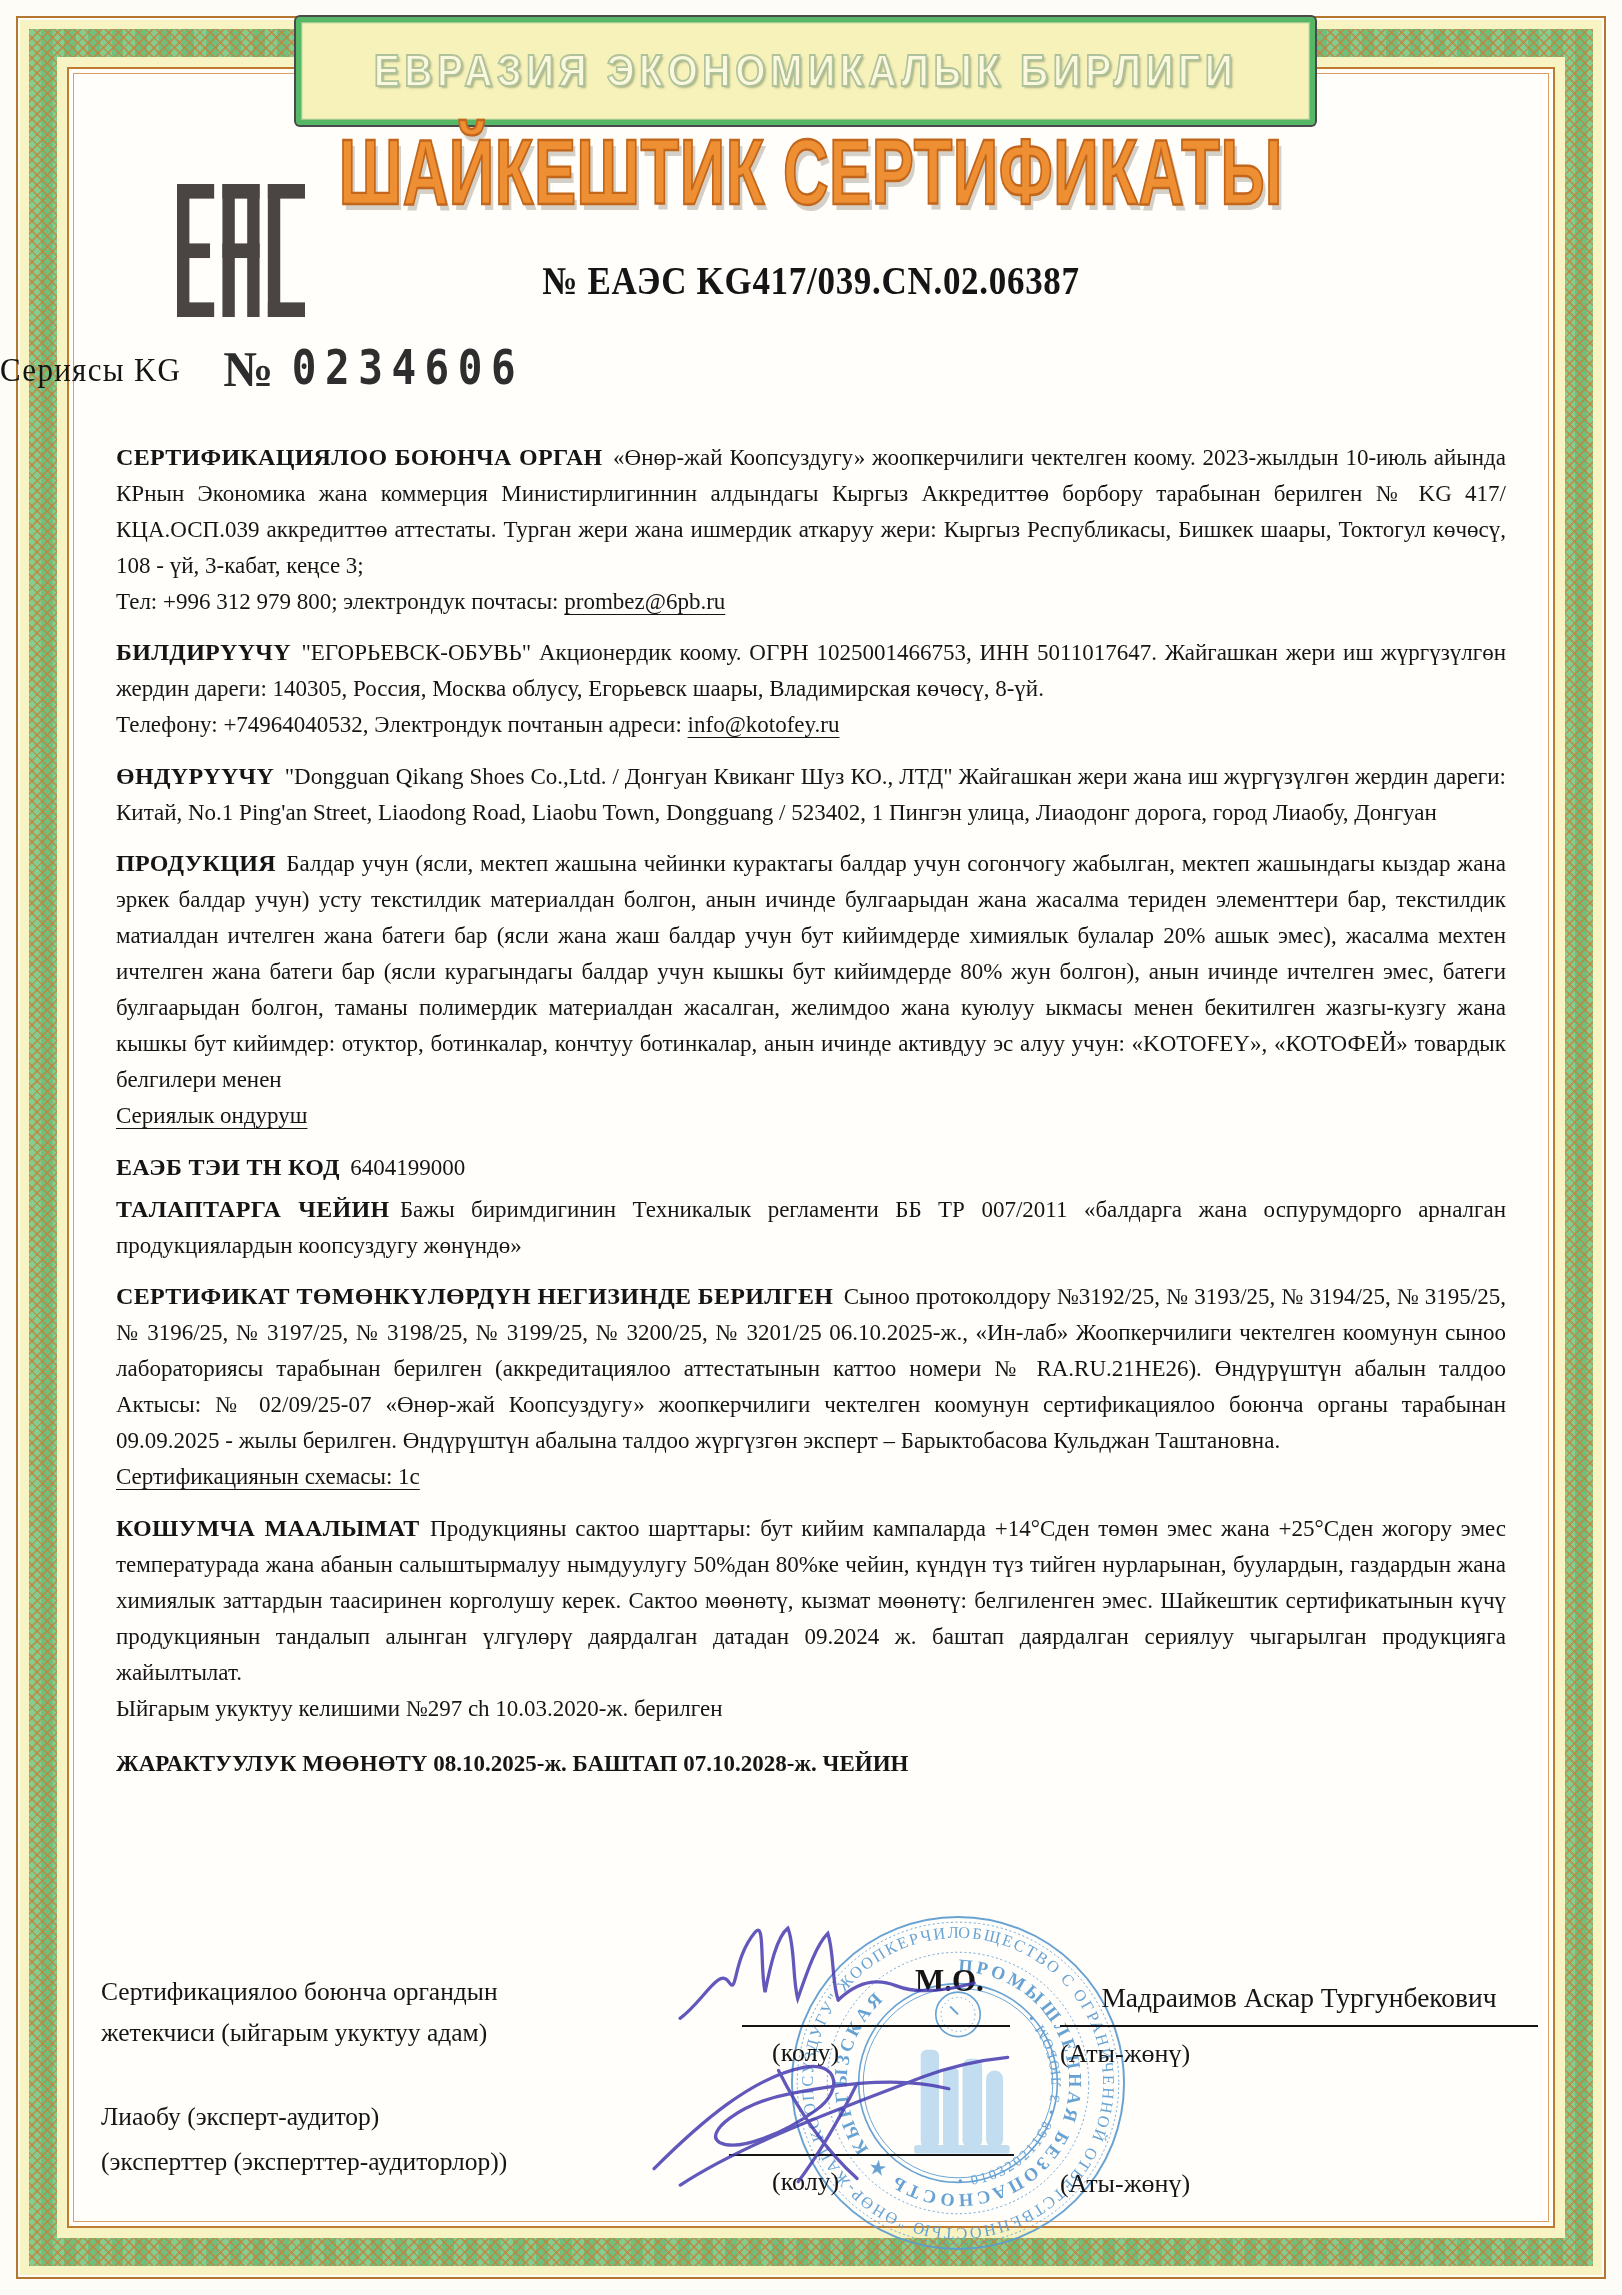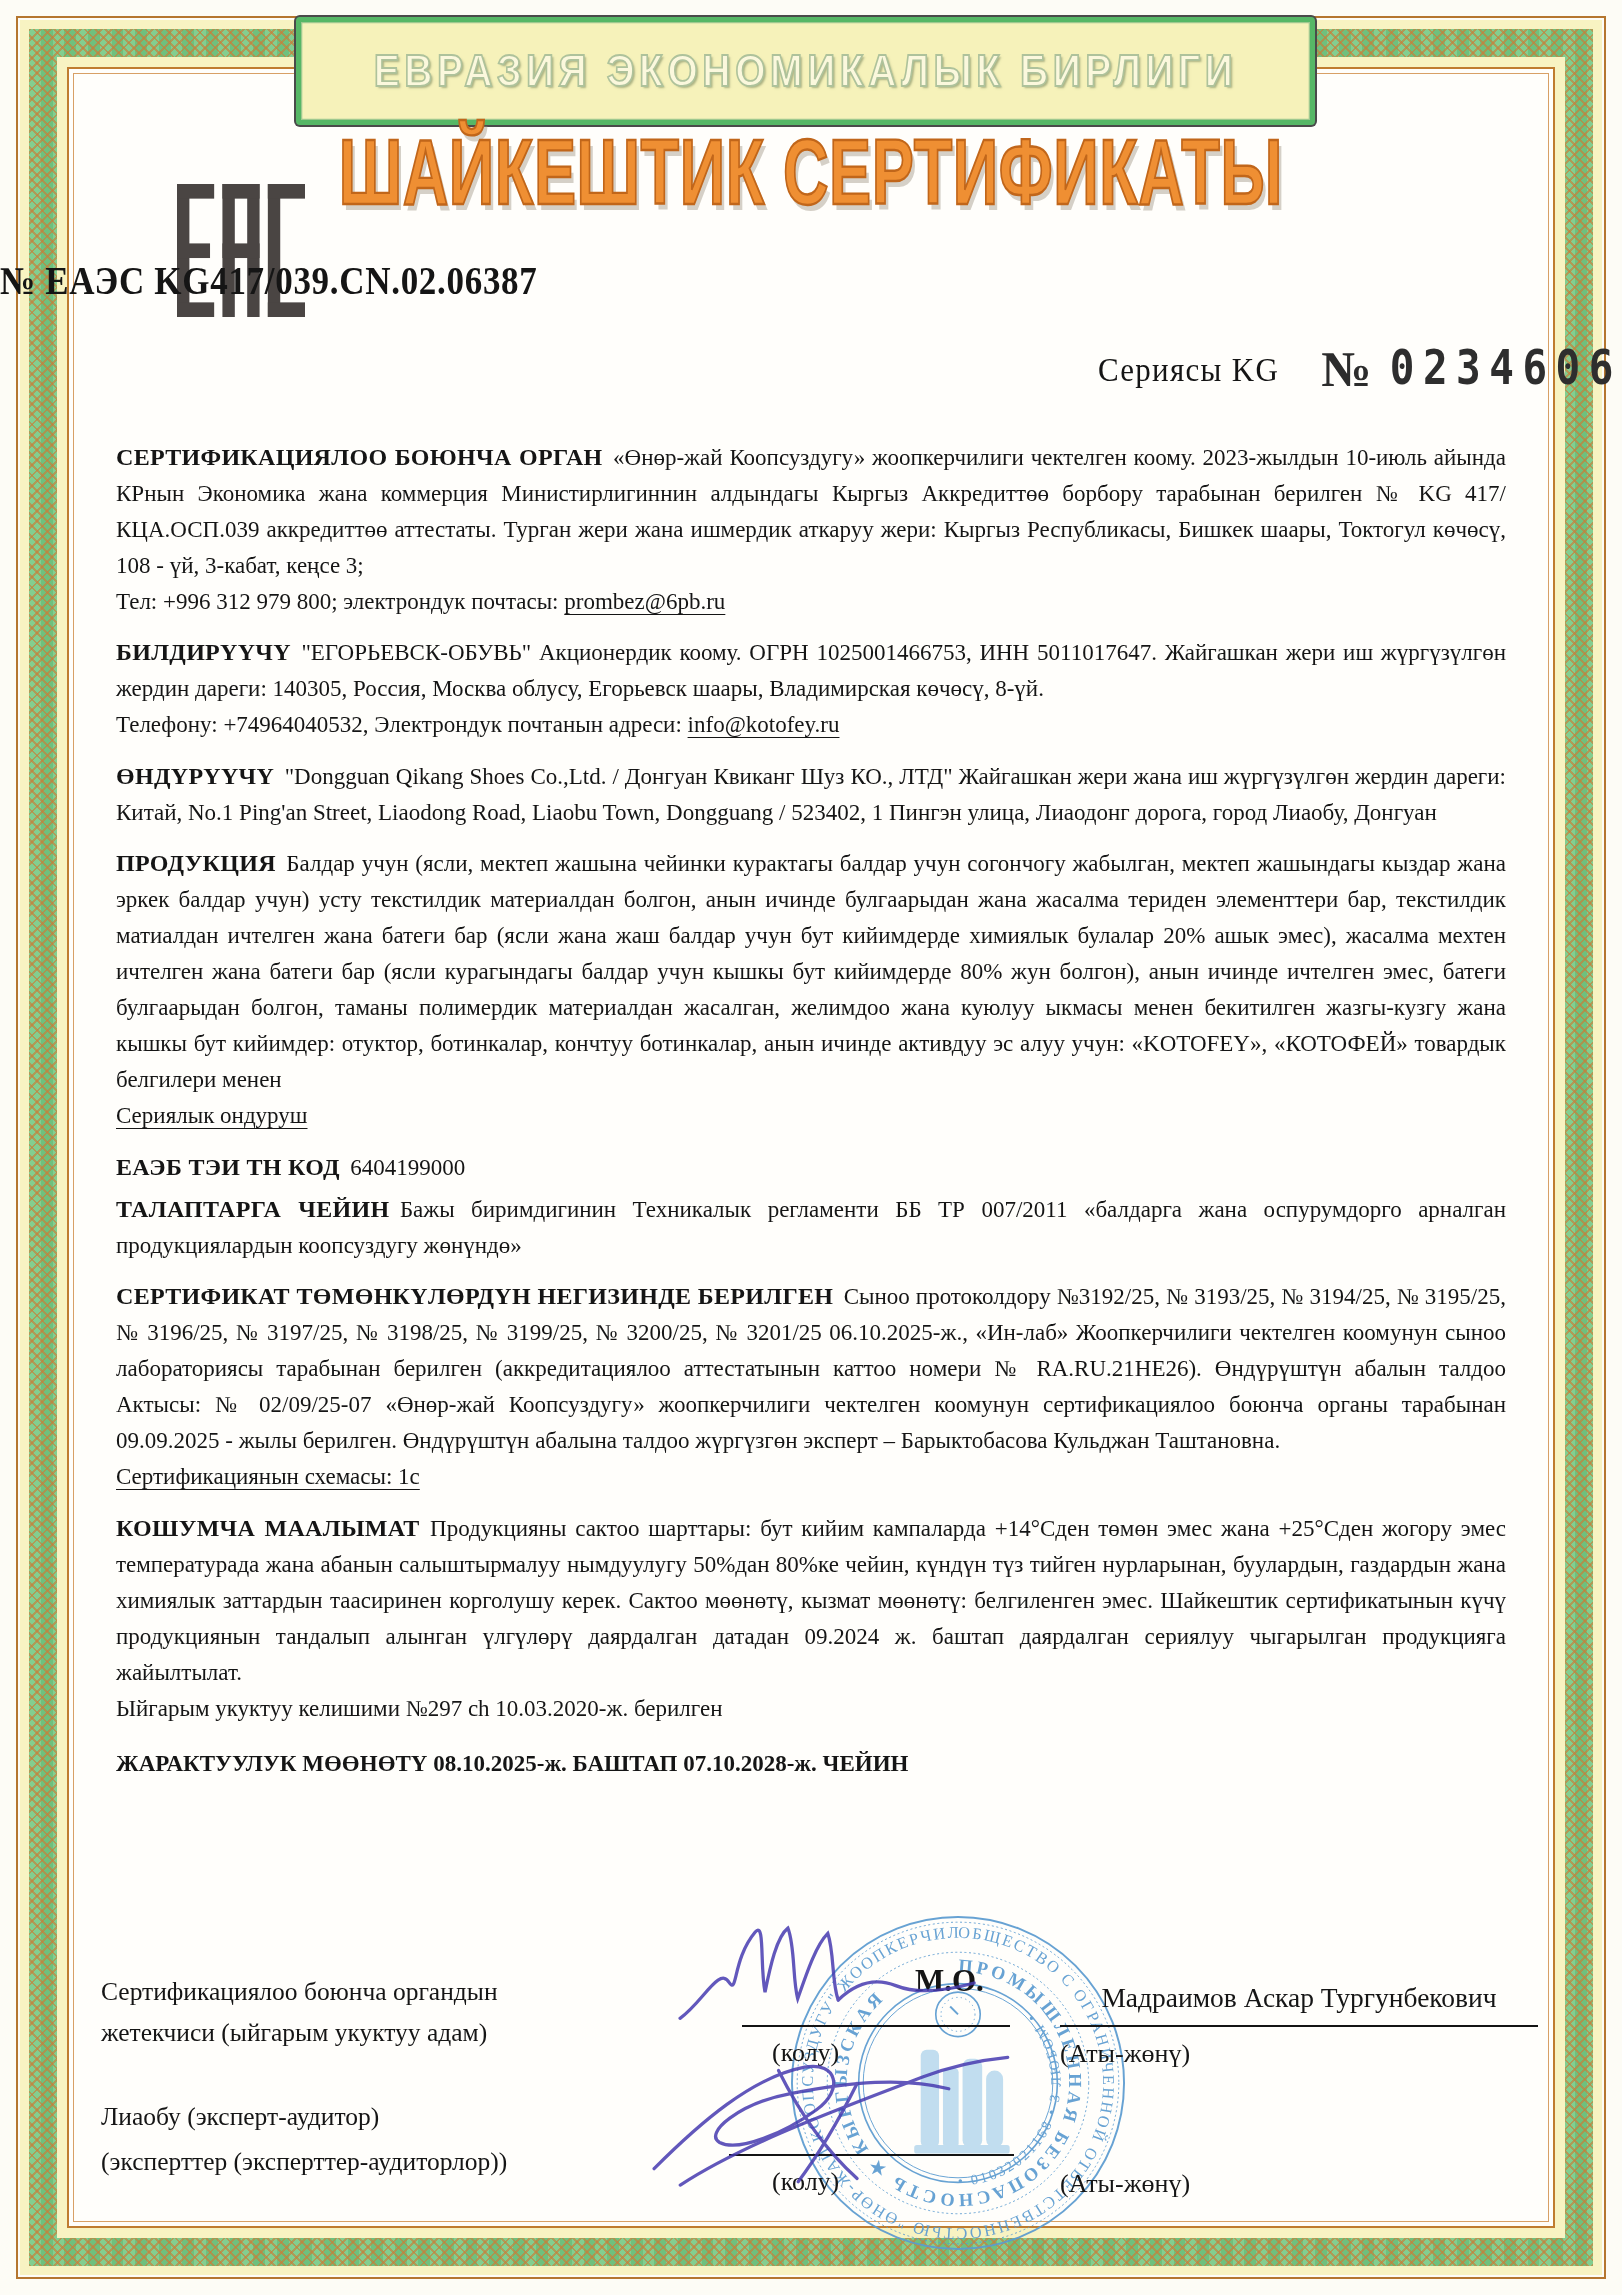--- a/index.html
+++ b/index.html
@@ -27,23 +27,23 @@
   .banner-text{font-family:"Liberation Sans", sans-serif;font-weight:bold;font-size:39px;
           letter-spacing:4.6px;color:#fbf8dd;-webkit-text-stroke:1.6px #aec29b;
           text-shadow:2px 2px 2px rgba(110,125,85,.55);transform:scaleY(1.12);white-space:nowrap;}
   .eac{left:177px;top:184px;width:128px;height:133px;z-index:6;}
   .sr{position:absolute;width:0.7px;height:0.7px;overflow:hidden;clip:rect(0 0 0 0);display:block;}
   .title-wrap{left:0;right:0;top:119px;text-align:center;z-index:6;}
   .title-text{display:inline-block;font-family:"Liberation Sans", sans-serif;font-weight:800;
           font-size:77px;white-space:nowrap;color:#ef8f33;-webkit-text-stroke:2px #c1661a;
           letter-spacing:0.7px;transform:scale(.82,1.2);transform-origin:center top;
           text-shadow:3.9px 4.6px 0 rgba(150,140,122,.4);}
-  .certnum-wrap{left:0;right:0;top:262px;z-index:6;}
+  .certnum-wrap{left:0;right:0;top:262px;text-align:center;z-index:6;}
   .certnum{display:inline-block;font-weight:bold;font-size:35px;letter-spacing:0.7px;transform:scaleY(1.12);}
-  .series-wrap{left:0;right:0;top:340px;text-align:right;z-index:6;white-space:nowrap;}
+  .series-wrap{left:0;right:0;top:340px;text-align:left;z-index:6;white-space:nowrap;}
   .series-label{display:inline-block;font-size:31px;letter-spacing:1.3px;transform:scaleY(1.1);vertical-align:baseline;}
   .series-sign{display:inline-block;font-size:50px;font-weight:bold;color:#2c2c2c;margin:0 18.3px 0 42px;vertical-align:-6.5px;}
   .series-digits{display:inline-block;font-family:"DejaVu Sans Mono", monospace;font-weight:bold;
           font-size:41px;letter-spacing:8.5px;color:#2e2e2e;transform:scaleY(1.15);vertical-align:-2.6px;}
 
   
   .content{inset:73px;padding:0 43px;z-index:5;}
   .bodytext{padding-top:366px;}
   .bodytext p{margin:0 0 14.4px 0;font-size:23px;line-height:36px;text-align:justify;}
   .lead{font-weight:bold;font-size:24px;margin-right:10.5px;letter-spacing:0.3px;}

